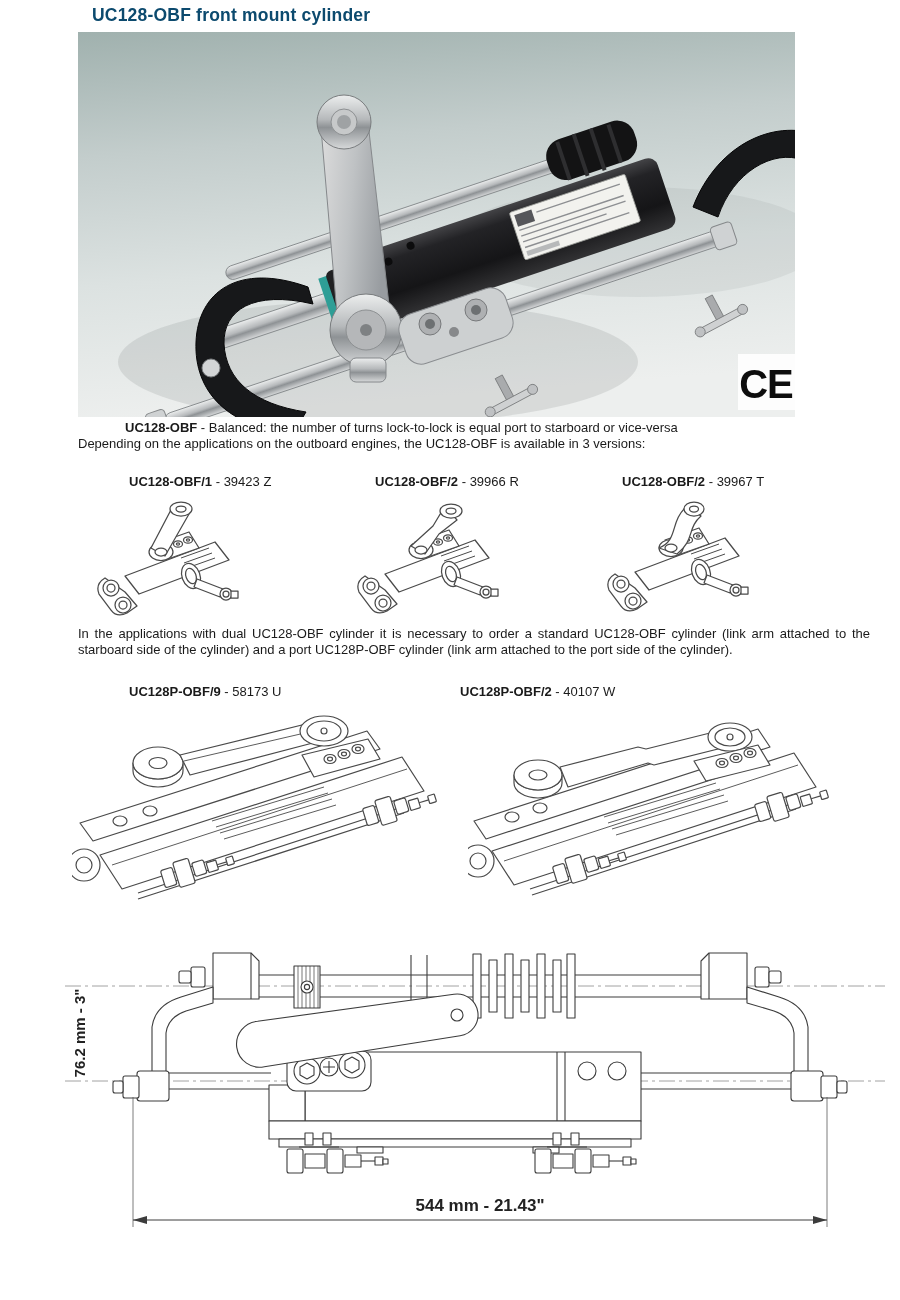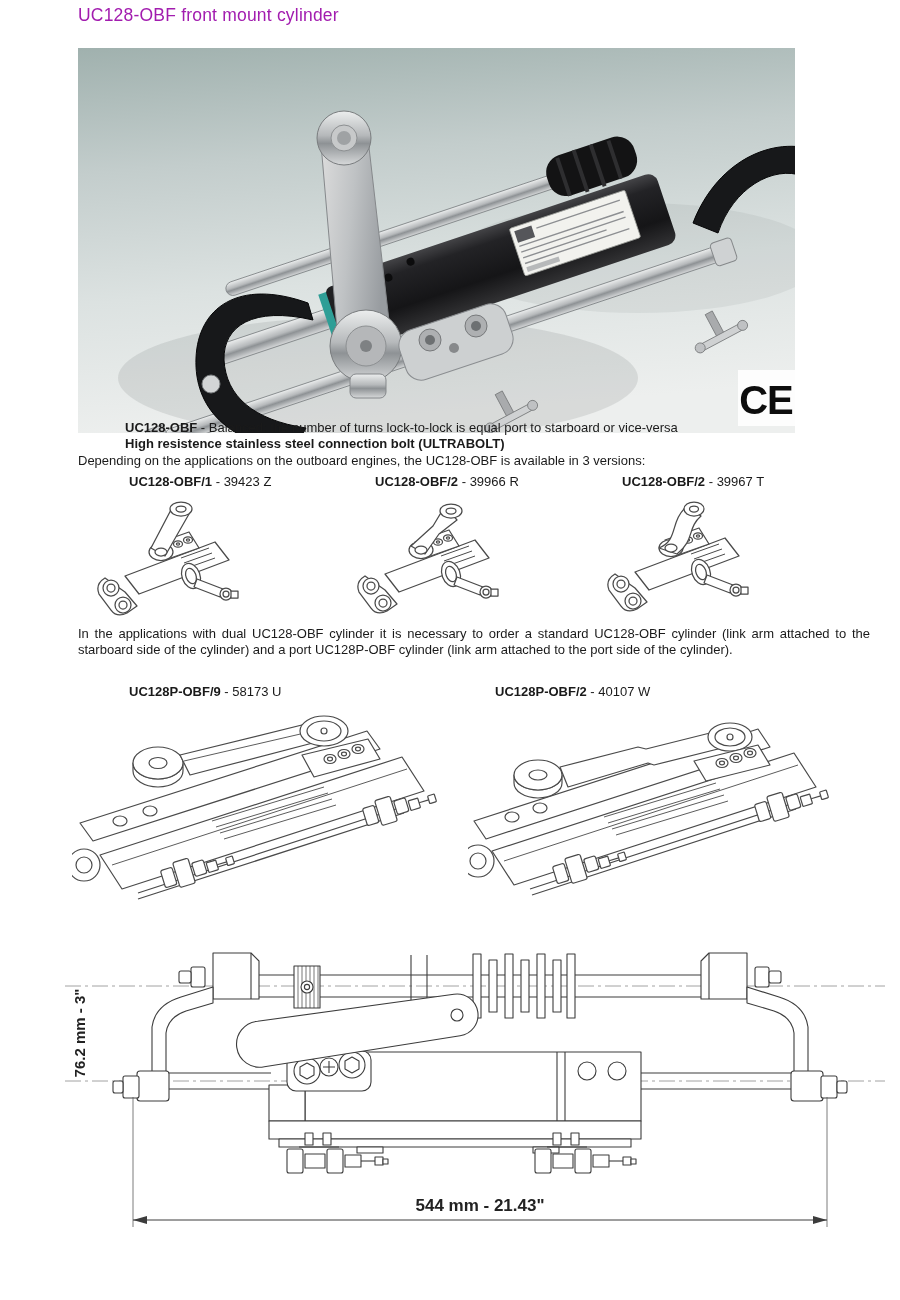--- a/index.html
+++ b/index.html
@@ -2,21 +2,21 @@
 <html><head>
 <meta charset="utf-8">
 <style>
   html,body{margin:0;padding:0;background:#fff;}
   body{
     width:900px;height:1300px;position:relative;overflow:hidden;
     font-family:"Liberation Sans", sans-serif;color:#1a1a1a;
   }
   .abs{position:absolute;}
   .page-title{
-    left:78px;top:5px;font-size:17.5px;font-weight:normal;color:#a21caf;
+    left:92px;top:5px;font-size:17.5px;font-weight:bold;color:#0c4a6e;
     letter-spacing:0.2px;
   }
   .bodytext{font-size:13px;line-height:16.4px;}
   .intro{left:78px;top:420px;width:800px;}
   .just{text-align:justify;}
   .dualtext{left:78px;top:626px;width:792px;}
   .vlabel{font-size:13px;top:474px;white-space:nowrap;}
   .plabel{font-size:13px;top:684px;white-space:nowrap;}
   .vlabel b,.plabel b,.intro b{font-weight:bold;margin-left:47px;}
   svg{display:block;}
@@ -106,21 +106,21 @@
         <ellipse cx="93" cy="48" rx="1.6" ry="1.2"></ellipse>
       <ellipse cx="103" cy="44" rx="4.5" ry="3.2"></ellipse>
         <ellipse cx="103" cy="44" rx="1.6" ry="1.2"></ellipse>
       <ellipse cx="76" cy="56" rx="12" ry="8.5"></ellipse>
     </g>
   </defs>
 </svg>
 
 <div class="abs page-title">UC128-OBF front mount cylinder</div>
 
-<div class="abs" style="left:78px;top:48px;width:717px;height:385px;">
+<div class="abs" style="left:78px;top:32px;width:717px;height:385px;">
 <svg width="717" height="385" viewBox="0 0 717 385">
   <rect x="0" y="0" width="717" height="385" fill="url(#bgGrad)"></rect>
   <ellipse cx="300" cy="330" rx="260" ry="62" fill="rgba(105,115,113,0.16)"></ellipse>
   <ellipse cx="560" cy="210" rx="185" ry="55" fill="rgba(105,115,113,0.10)"></ellipse>
 
   <g transform="rotate(-18.5 362 245)">
     <rect x="55" y="288" width="585" height="16" rx="8" fill="url(#chrome)" stroke="#7d8184" stroke-width="0.8"></rect>
     <rect x="38" y="282" width="20" height="28" rx="4" fill="#cfd2d3" stroke="#85888a"></rect>
     <rect x="633" y="284" width="22" height="24" rx="4" fill="#cfd2d3" stroke="#85888a"></rect>
     <rect x="160" y="168" width="400" height="14" rx="7" fill="url(#chrome)" stroke="#7d8184" stroke-width="0.8"></rect>
@@ -187,21 +187,20 @@
 
   <g>
     <rect x="660" y="322" width="57" height="56" fill="#fdfdfd"></rect>
     <text x="688" y="366" text-anchor="middle" font-size="40" font-weight="bold" fill="#0d0d0d" style="font-family:'Liberation Sans',sans-serif;letter-spacing:-1px">CE</text>
   </g>
 </svg>
 </div>
 
 <div class="abs bodytext intro">
   <div><b>UC128-OBF</b><span> - Balanced: the number of turns lock-to-lock is equal port to starboard or vice-versa</span></div>
-  <div><b>High resistence stainless steel connection bolt (ULTRABOLT)</b></div>
   <div>Depending on the applications on the outboard engines, the UC128-OBF is available in 3 versions:</div>
 </div>
 
 <div class="abs vlabel" style="left:82px;"><b>UC128-OBF/1</b><span> - 39423 Z</span></div>
 <div class="abs vlabel" style="left:328px;"><b>UC128-OBF/2</b><span> - 39966 R</span></div>
 <div class="abs vlabel" style="left:575px;"><b>UC128-OBF/2</b><span> - 39967 T</span></div>
 
 <div class="abs" style="left:85px;top:496px;">
   <svg width="165" height="122" viewBox="0 0 165 122">
     <use href="#cylbase"></use>
@@ -234,21 +233,21 @@
       <ellipse cx="76" cy="56" rx="6" ry="4"></ellipse>
     </g>
   </svg>
 </div>
 
 <div class="abs bodytext dualtext">
   <div class="just">In the applications with dual UC128-OBF cylinder it is necessary to order a standard UC128-OBF cylinder (link arm attached to the starboard side of the cylinder) and a port UC128P-OBF cylinder (link arm attached to the port side of the cylinder).</div>
 </div>
 
 <div class="abs plabel" style="left:82px;"><b>UC128P-OBF/9</b><span> - 58173 U</span></div>
-<div class="abs plabel" style="left:448px;"><b>UC128P-OBF/2</b><span> - 40107 W</span></div>
+<div class="abs plabel" style="left:413px;"><b>UC128P-OBF/2</b><span> - 40107 W</span></div>
 
 <div class="abs" style="left:72px;top:703px;">
   <svg width="415" height="205" viewBox="0 0 415 205">
     <g fill="#fff" stroke="#4a4a4a" stroke-width="1.2" stroke-linejoin="round">
       <polygon points="8,120 295,28 308,46 21,138"></polygon>
       <ellipse cx="48" cy="118" rx="7" ry="5"></ellipse>
         <ellipse cx="78" cy="108" rx="7" ry="5"></ellipse>
       <circle cx="12" cy="162" r="16"></circle>
         <circle cx="12" cy="162" r="8"></circle>
       <polygon points="28,152 330,54 352,88 50,186"></polygon>

